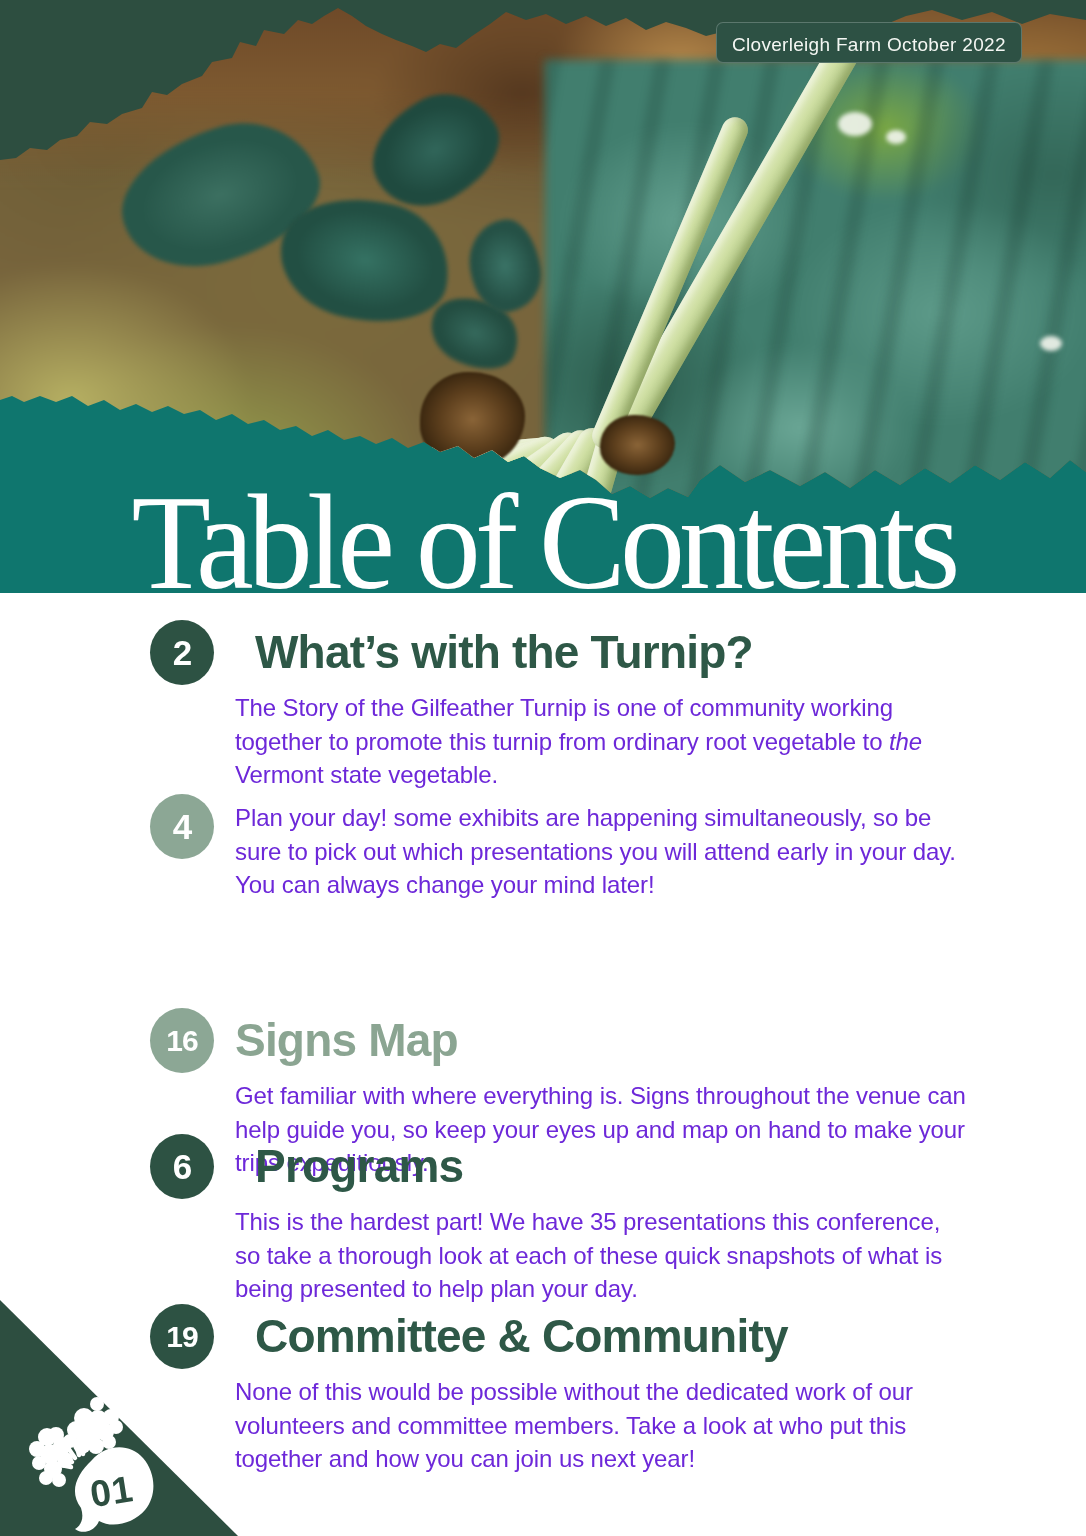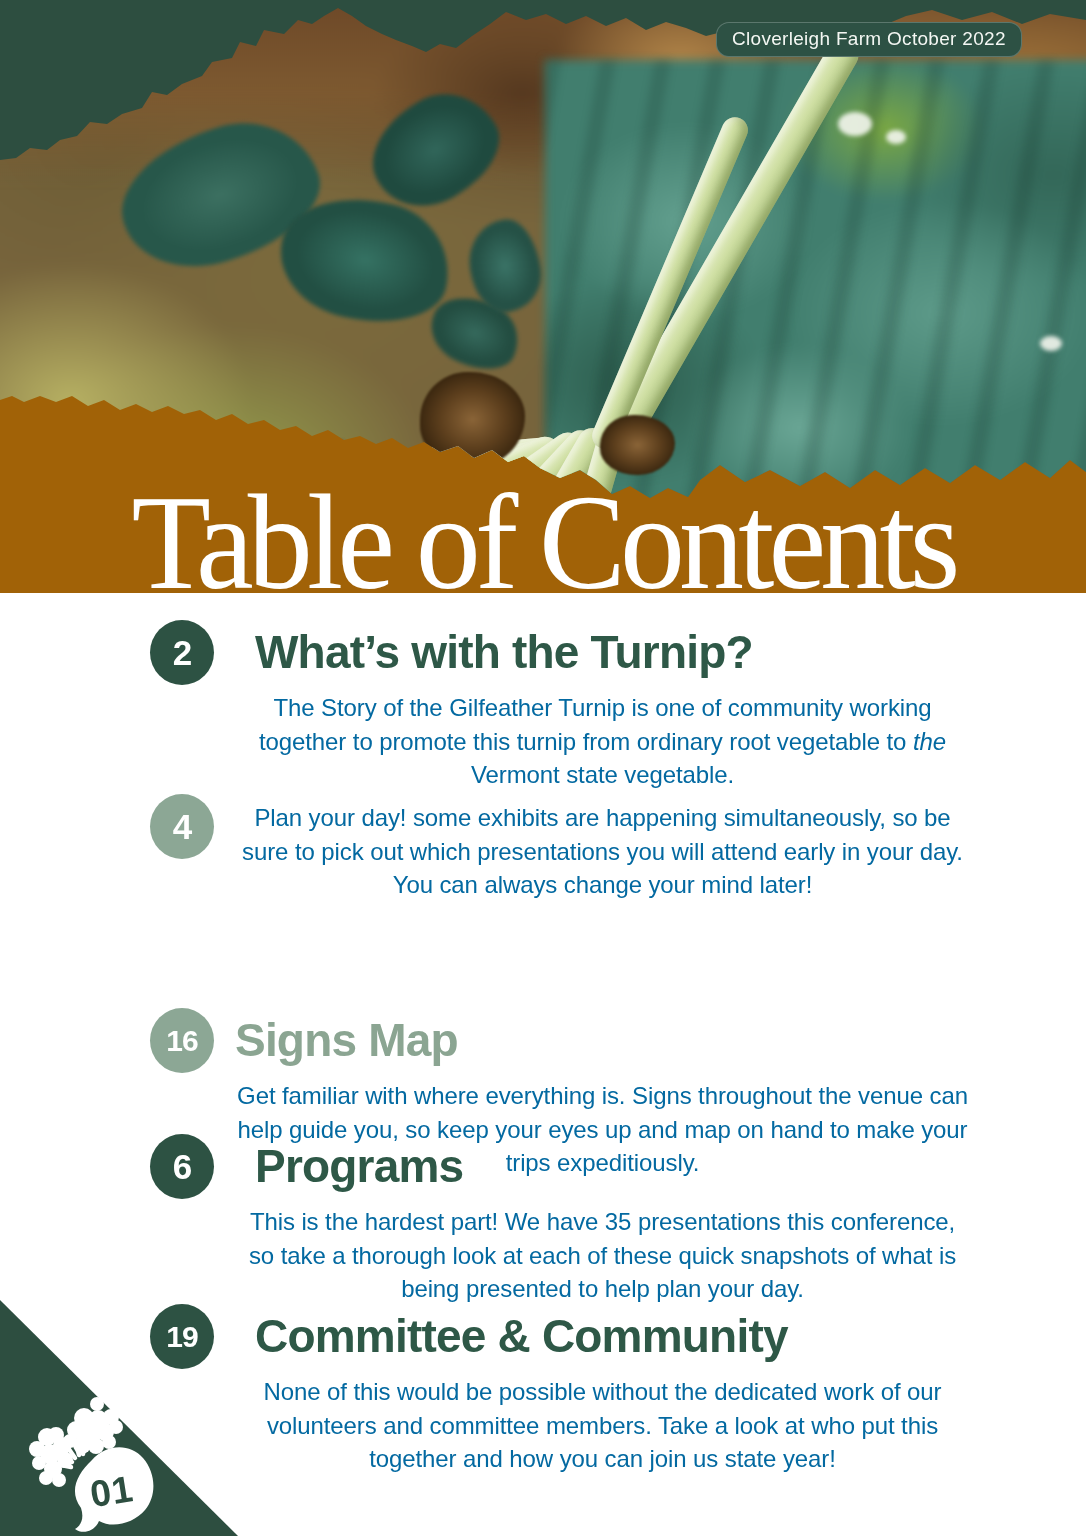--- a/index.html
+++ b/index.html
@@ -1,20 +1,20 @@
 <!DOCTYPE html>
 <html><head>
 <meta charset="utf-8">
 <style>
   html,body{margin:0;padding:0;background:#ffffff;}
   .page{position:relative;width:1086px;height:1536px;overflow:hidden;background:#ffffff;
         font-family:"Liberation Sans",sans-serif;}
 
   
-  .band{position:absolute;left:0;top:388px;width:1086px;height:205px;background:#a16207;z-index:1;}
+  .band{position:absolute;left:0;top:388px;width:1086px;height:205px;background:#0f766e;z-index:1;}
   .title{position:absolute;left:0;bottom:-14px;width:100%;margin:0;text-align:center;
          font-family:"Liberation Serif",serif;font-weight:400;color:#ffffff;
          font-size:130px;letter-spacing:-0.045em;line-height:1;white-space:nowrap;
          transform:scaleY(1.04);}
 
   
   .photo{position:absolute;left:0;top:0;width:1086px;height:502px;z-index:2;overflow:hidden;
     clip-path:polygon(0 0,1086px 0,1086px 472px,1070px 460px,1050px 478px,1025px 462px,1000px 480px,
       975px 465px,950px 483px,925px 468px,900px 485px,875px 470px,850px 488px,825px 472px,800px 486px,
       770px 470px,745px 482px,720px 465px,700px 480px,688px 497px,668px 488px,650px 498px,630px 486px,
@@ -62,34 +62,34 @@
   .top-tear{position:absolute;left:0;top:0;width:1086px;height:162px;background:#2d4e40;z-index:5;
     clip-path:polygon(0 0,1086px 0,1086px 20px,1050px 14px,1022px 24px,992px 12px,962px 20px,932px 10px,
       906px 16px,882px 26px,856px 34px,830px 30px,806px 36px,782px 28px,756px 34px,730px 30px,706px 36px,
       686px 28px,666px 22px,646px 30px,626px 18px,606px 26px,586px 16px,566px 24px,546px 14px,526px 20px,
       506px 12px,490px 24px,472px 36px,456px 48px,440px 44px,426px 52px,412px 46px,396px 40px,382px 34px,
       366px 26px,352px 16px,338px 8px,324px 16px,312px 24px,298px 20px,284px 34px,264px 30px,256px 46px,
       240px 42px,232px 58px,212px 62px,202px 76px,182px 84px,167px 95px,152px 92px,142px 108px,122px 114px,
       107px 124px,90px 122px,77px 136px,60px 140px,47px 150px,30px 148px,16px 158px,0 160px);}
 
   .badge{position:absolute;left:716px;top:22px;z-index:6;background:#2d5144;color:#f4f7f3;
-      font-size:19px;letter-spacing:.3px;padding:5px 15px 6px;border-radius:13px;
+      font-size:19px;letter-spacing:.3px;padding:11px 15px 6px;border-radius:7px;
       border:1px solid rgba(255,255,255,.22);}
 
   
   .entry{position:absolute;left:150px;width:810px;display:flex;gap:21px;align-items:flex-start;}
   .num{flex:0 0 auto;width:64px;height:65px;border-radius:50%;display:flex;align-items:center;
       justify-content:center;color:#ffffff;font-weight:bold;font-size:35px;letter-spacing:-1px;}
   .num.two{font-size:30px;}
   .num.dark{background:#2d5243;}
   .num.sage{background:#8ca795;}
   .entry h2{margin:0;font-size:46px;line-height:64px;font-weight:bold;letter-spacing:-0.8px;}
   .entry h2.dark{color:#2e5847;margin-left:20px;}
   .entry h2.sage{color:#8ba592;}
-  .entry p{margin:7px 0 0;width:735px;font-size:24px;line-height:1.4;color:#0369a1;letter-spacing:-0.1px;text-align:center;}
+  .entry p{margin:7px 0 0;width:735px;font-size:24px;line-height:1.4;color:#6d28d9;letter-spacing:-0.1px;}
   .entry p em{font-style:italic;}
 
   
   .corner{position:absolute;left:0;top:1300px;width:238px;height:236px;background:#2d4e40;z-index:3;
       clip-path:polygon(0 0,100% 100%,0 100%);}
   .corner-icon{position:absolute;left:26px;top:1390px;z-index:4;}
 </style>
 </head>
 <body>
 
@@ -175,21 +175,21 @@
       <p>This is the hardest part! We have 35 presentations this conference, so take a thorough look at each of these quick snapshots of what is being presented to help plan your day.</p>
     </div>
   </section>
 
   <section class="entry" style="top:1304px">
     <div class="num dark two">
       <span>19</span>
     </div>
     <div>
       <h2 class="dark">Committee &amp; Community</h2>
-      <p>None of this would be possible without the dedicated work of our volunteers and committee members. Take a look at who put this together and how you can join us state year!</p>
+      <p>None of this would be possible without the dedicated work of our volunteers and committee members. Take a look at who put this together and how you can join us next year!</p>
     </div>
   </section>
 
   <div class="corner"></div>
 
   <svg class="corner-icon" width="152" height="146" viewBox="0 0 152 146">
     <g fill="#ffffff">
       <circle cx="71" cy="14" r="7"></circle>
       <circle cx="58" cy="28" r="10"></circle>
         <circle cx="72" cy="30" r="10"></circle>

